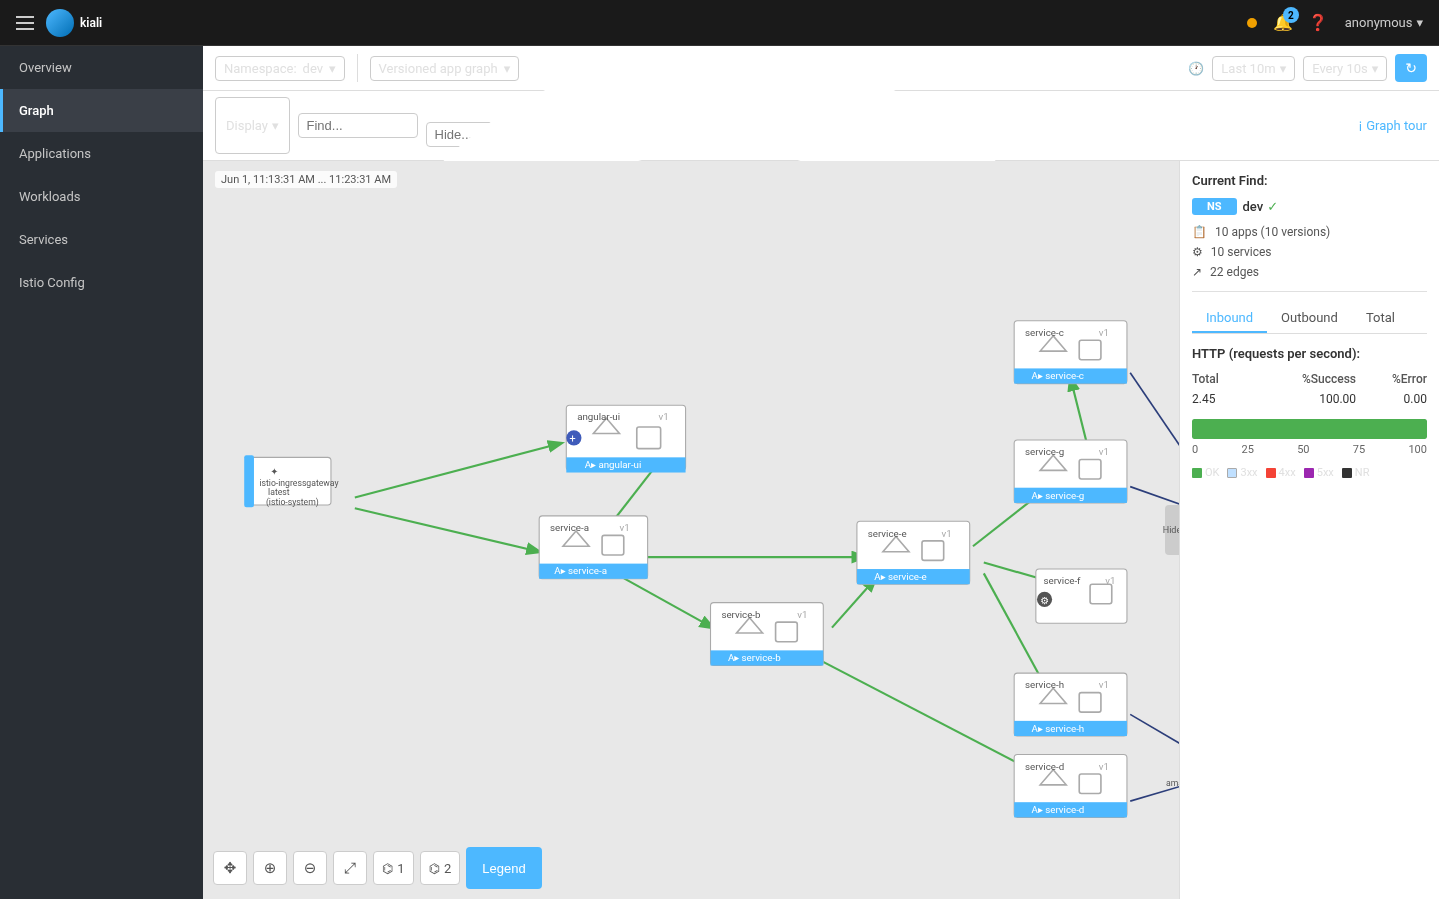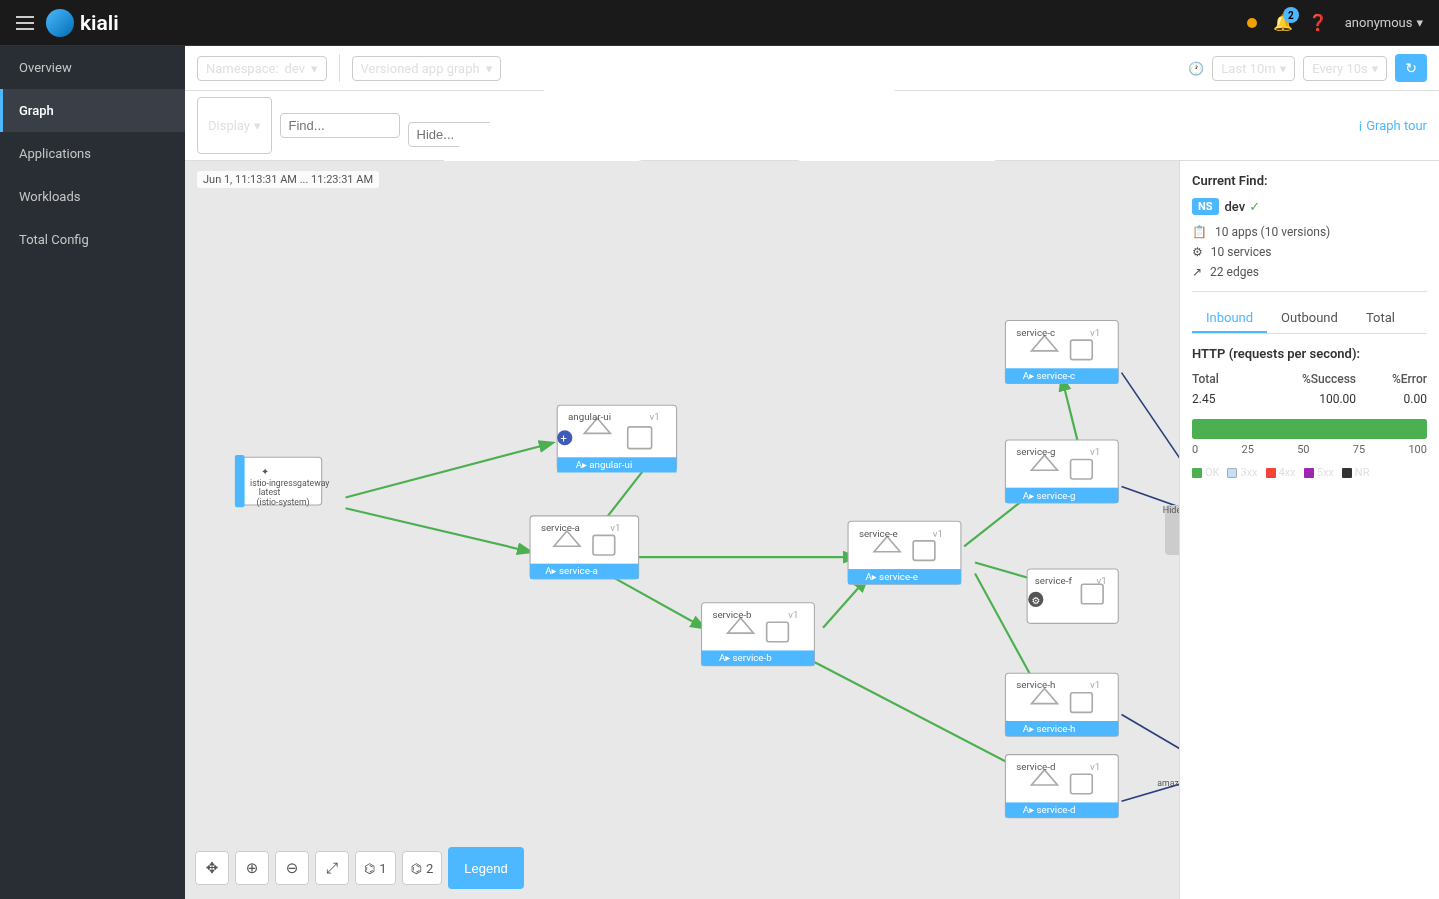--- a/index.html
+++ b/index.html
@@ -5,31 +5,31 @@
     * { box-sizing: border-box; margin: 0; padding: 0; }
     body { font-family: -apple-system, BlinkMacSystemFont, 'Segoe UI', Roboto, sans-serif; font-size: 13px; background: #1a1a1a; color: #e0e0e0; display: flex; flex-direction: column; height: 100vh; overflow: hidden; }
 
     
     .navbar { background: #1a1a1a; height: 46px; display: flex; align-items: center; padding: 0 16px; justify-content: space-between; border-bottom: 1px solid #333; flex-shrink: 0; }
     .navbar-left { display: flex; align-items: center; gap: 12px; }
     .hamburger { cursor: pointer; display: flex; flex-direction: column; gap: 4px; }
     .hamburger span { display: block; width: 18px; height: 2px; background: #ccc; }
     .kiali-logo { display: flex; align-items: center; gap: 6px; }
     .kiali-icon { width: 28px; height: 28px; background: linear-gradient(135deg, #4db8ff, #006db3); border-radius: 50%; display: flex; align-items: center; justify-content: center; }
-    .kiali-logo-text { font-size: 21px; font-weight: 600; color: #fff; }
+    .kiali-logo-text { font-size: 12px; font-weight: 600; color: #fff; }
     .navbar-right { display: flex; align-items: center; gap: 16px; }
     .nav-icon-btn { cursor: pointer; color: #ccc; font-size: 16px; position: relative; }
     .nav-badge { background: #4db8ff; color: #000; border-radius: 50%; width: 16px; height: 16px; font-size: 10px; display: flex; align-items: center; justify-content: center; position: absolute; top: -6px; right: -6px; font-weight: 700; }
     .nav-user { display: flex; align-items: center; gap: 4px; color: #ccc; cursor: pointer; }
 
     
     .main-layout { display: flex; flex: 1; overflow: hidden; }
 
     
-    .sidebar { width: 185px; background: #292e34; flex-shrink: 0; display: flex; flex-direction: column; }
+    .sidebar { width: 203px; background: #292e34; flex-shrink: 0; display: flex; flex-direction: column; }
     .sidebar-item { padding: 14px 16px; cursor: pointer; color: #c5c5c5; font-size: 13px; border-left: 3px solid transparent; }
     .sidebar-item.active { color: #fff; background: #3a3f47; border-left: 3px solid #4db8ff; font-weight: 500; }
 
     
     .content { flex: 1; display: flex; flex-direction: column; background: #f0f0f0; overflow: hidden; }
 
     
     .toolbar { background: #fff; padding: 8px 12px; display: flex; align-items: center; gap: 8px; border-bottom: 1px solid #ddd; flex-shrink: 0; }
     .toolbar-select { display: flex; align-items: center; gap: 6px; border: 1px solid #ccc; border-radius: 4px; padding: 4px 8px; cursor: pointer; background: #fff; font-size: 13px; }
     .toolbar-divider { width: 1px; height: 28px; background: #ddd; margin: 0 4px; }
@@ -46,32 +46,32 @@
     .graph-tour-link { color: #4db8ff; cursor: pointer; display: flex; align-items: center; gap: 4px; font-size: 13px; text-decoration: none; }
 
     
     .graph-panel { display: flex; flex: 1; overflow: hidden; }
 
     
     .graph-area { flex: 1; background: #e8e8e8; position: relative; overflow: hidden; }
     .graph-timestamp { position: absolute; top: 10px; left: 12px; font-size: 11px; color: #555; background: rgba(255,255,255,0.8); padding: 2px 6px; border-radius: 3px; }
 
     
-    .hide-panel-toggle { position: absolute; right: 0; top: 50%; transform: translateY(-50%); width: 14px; height: 50px; background: #ccc; display: flex; align-items: flex-start; justify-content: center; cursor: pointer; border-radius: 4px 0 0 4px; z-index: 10; font-size: 10px; color: #555; }
+    .hide-panel-toggle { position: absolute; right: 0; top: 50%; transform: translateY(-50%); width: 14px; height: 50px; background: #ccc; display: flex; align-items: center; justify-content: center; cursor: pointer; border-radius: 4px 0 0 4px; z-index: 10; font-size: 10px; color: #555; }
 
     
     .bottom-controls { position: absolute; bottom: 10px; left: 10px; display: flex; align-items: center; gap: 6px; }
     .ctrl-btn { width: 34px; height: 34px; background: #fff; border: 1px solid #ccc; border-radius: 4px; display: flex; align-items: center; justify-content: center; cursor: pointer; font-size: 15px; color: #555; }
     .ctrl-btn-label { height: 34px; background: #fff; border: 1px solid #ccc; border-radius: 4px; display: flex; align-items: center; justify-content: center; cursor: pointer; padding: 0 8px; font-size: 13px; color: #555; gap: 4px; }
     .legend-btn { background: #4db8ff; color: #fff; border: none; border-radius: 4px; height: 42px; padding: 0 16px; font-size: 13px; cursor: pointer; }
 
     
     .side-panel { width: 260px; background: #fff; border-left: 1px solid #ddd; flex-shrink: 0; overflow-y: auto; padding: 12px; }
     .panel-section-title { font-size: 13px; font-weight: 600; color: #333; margin-bottom: 10px; }
-    .ns-badge { background: #4db8ff; color: #fff; border-radius: 3px; padding: 2px 6px; font-size: 11px; font-weight: 700; margin-right: 6px; }
+    .ns-badge { background: #4db8ff; color: #fff; border-radius: 3px; padding: 2px 15px; font-size: 11px; font-weight: 700; margin-right: 6px; }
     .ns-name { font-size: 13px; font-weight: 500; color: #333; }
     .ns-check { color: #4caf50; margin-left: 4px; }
     .graph-stats { margin: 10px 0; display: flex; flex-direction: column; gap: 6px; }
     .stat-row { display: flex; align-items: center; gap: 8px; font-size: 12px; color: #555; }
     .panel-divider { height: 1px; background: #e0e0e0; margin: 12px 0; }
 
     
     .tabs { display: flex; border-bottom: 1px solid #ddd; margin-bottom: 12px; }
     .tab { padding: 6px 14px; font-size: 13px; cursor: pointer; color: #555; border-bottom: 2px solid transparent; }
     .tab.active { color: #4db8ff; border-bottom: 2px solid #4db8ff; }
@@ -133,21 +133,22 @@
   </div>
 </nav>
 
 <div class="main-layout">
 
   <aside class="sidebar">
     <div class="sidebar-item">Overview</div>
     <div class="sidebar-item active">Graph</div>
     <div class="sidebar-item">Applications</div>
     <div class="sidebar-item">Workloads</div>
-    <div class="sidebar-item">Total Config</div>
+    <div class="sidebar-item">Services</div>
+    <div class="sidebar-item">Istio Config</div>
   </aside>
 
   <div class="content">
 
     <div class="toolbar">
       <div class="toolbar-select">
         <span>Namespace:</span>
         <span>dev</span>
         <span>▾</span>
       </div>

